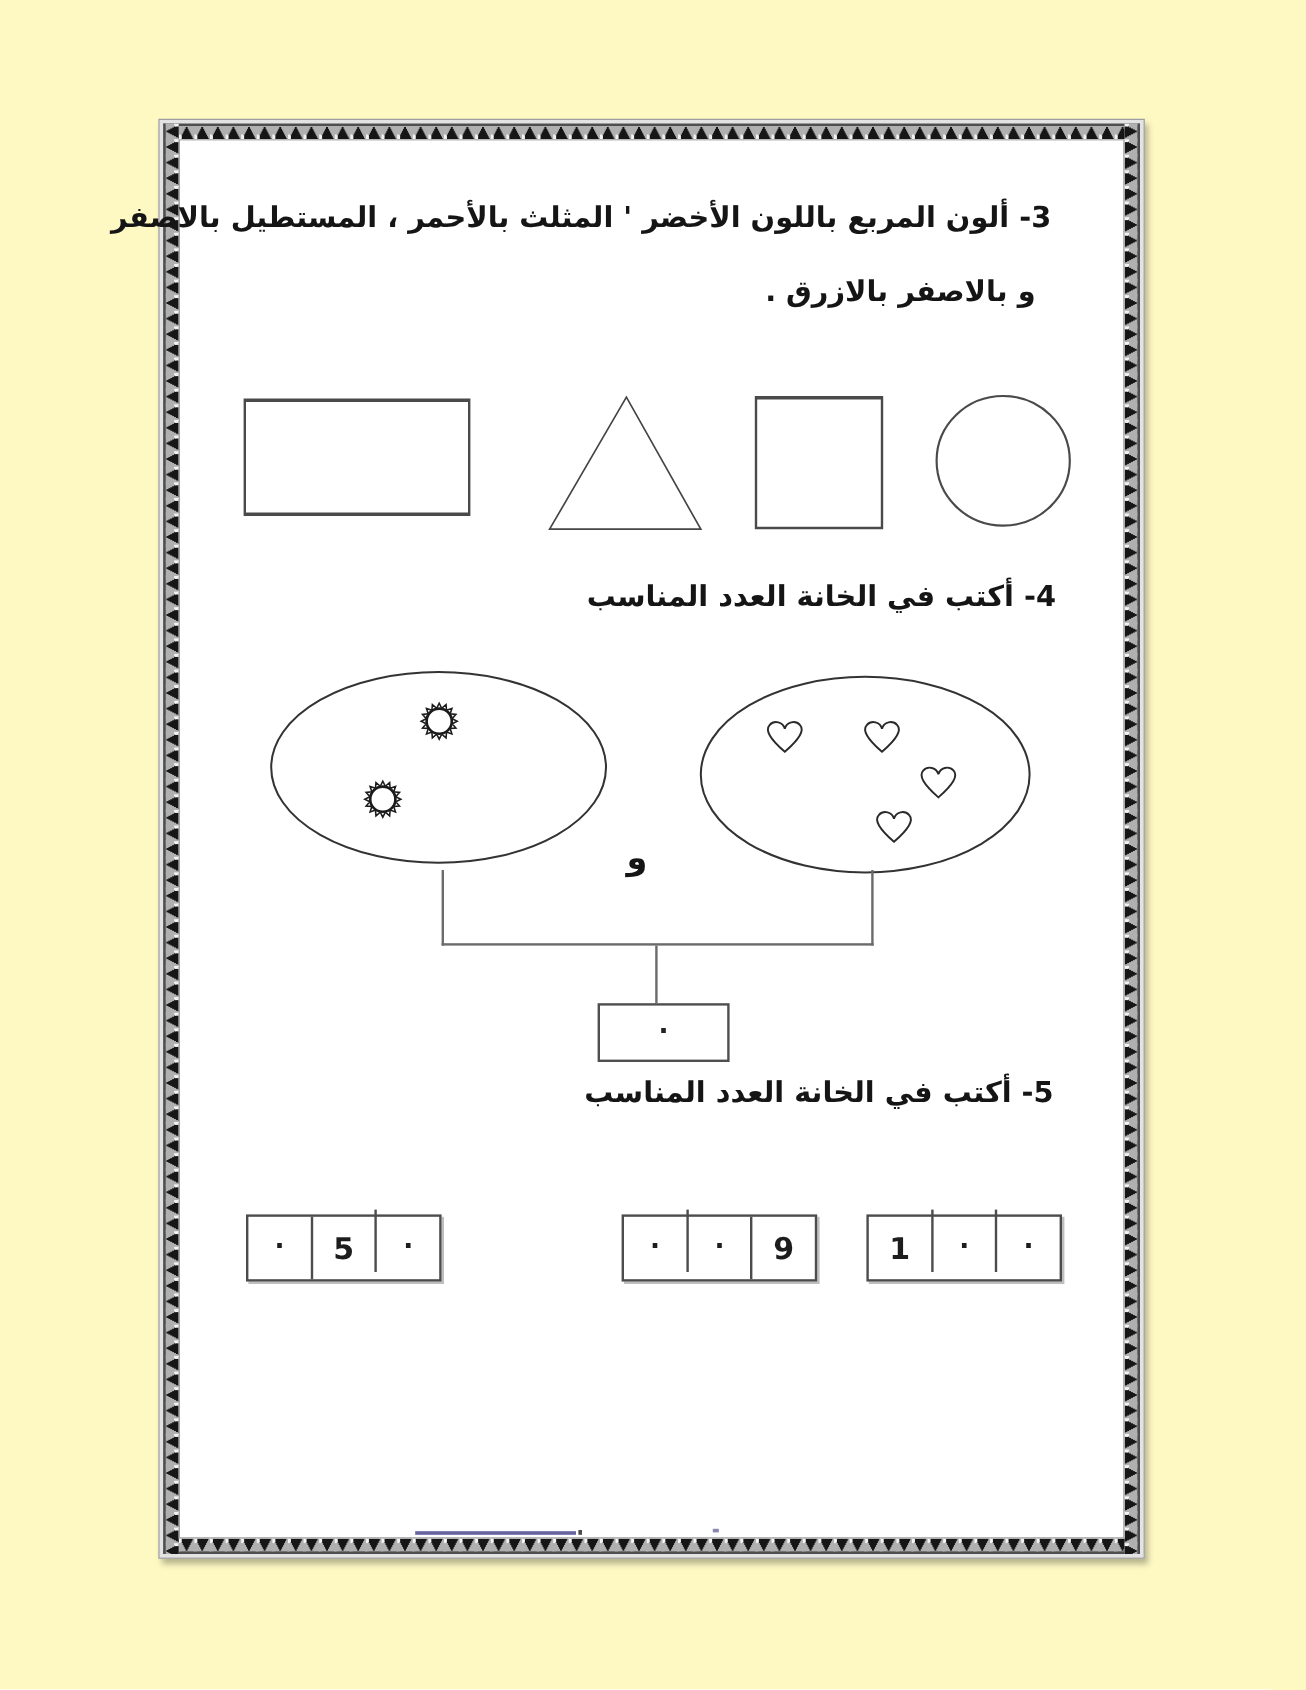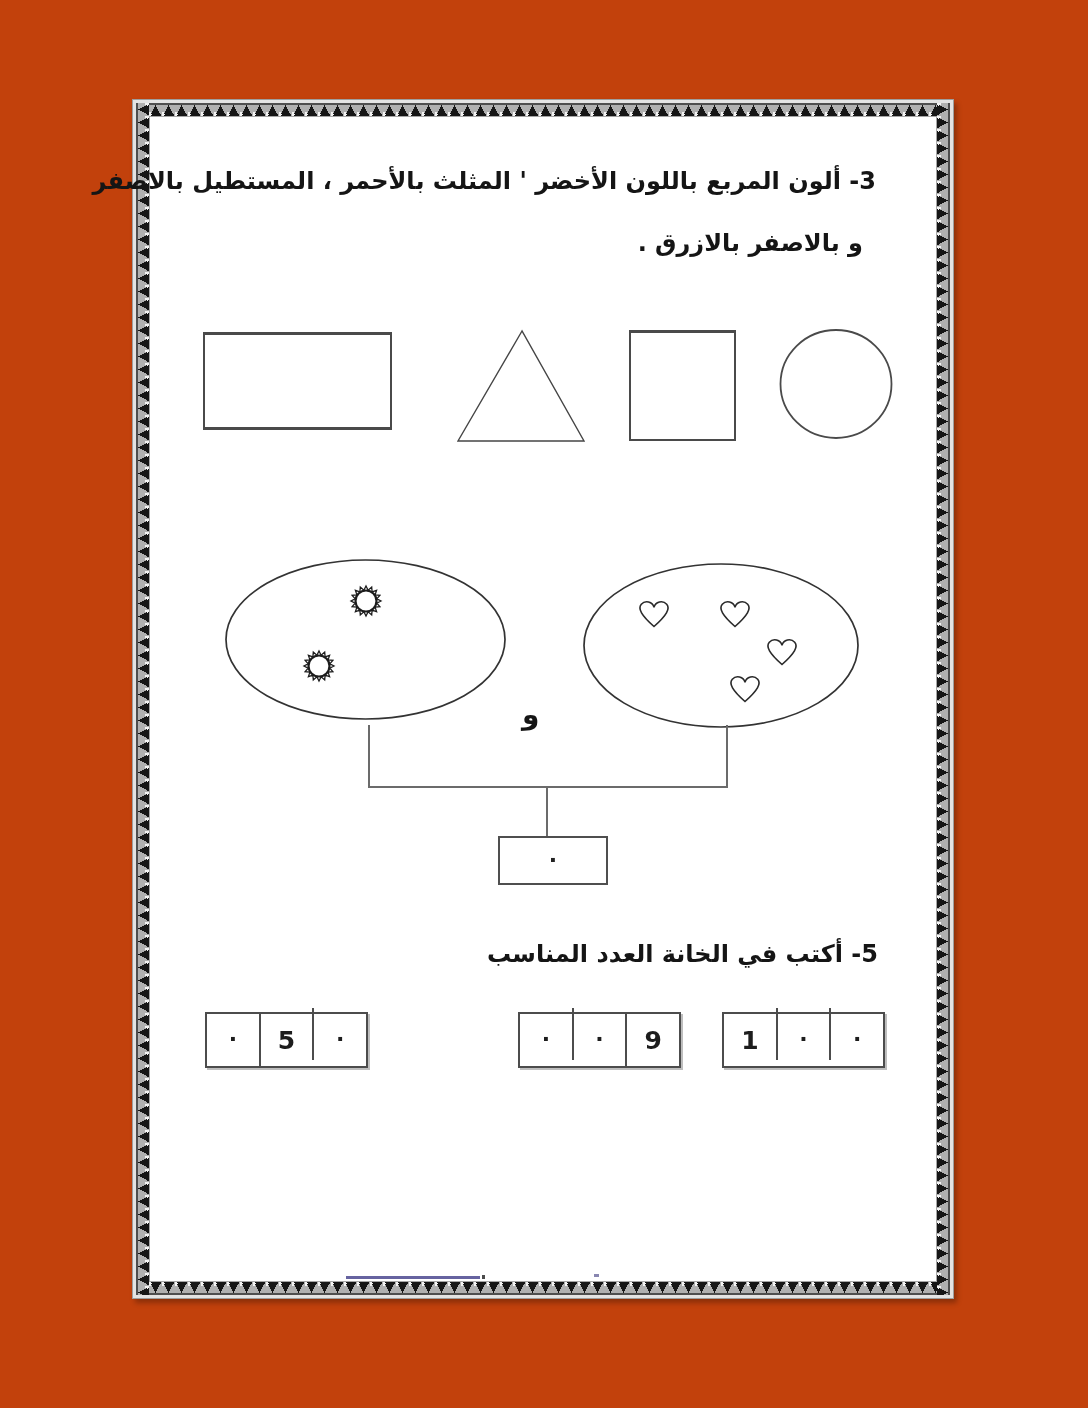--- a/index.html
+++ b/index.html
@@ -1,16 +1,16 @@
 <!DOCTYPE html>
 <html lang="ar"><head>
 <meta charset="utf-8">
 <style>
   html,body{margin:0;padding:0;background:#ffffff;}
-  .page{position:relative;width:1088px;height:1408px;background:#c2410c;overflow:hidden;
+  .page{position:relative;width:1088px;height:1408px;background:#fef9c3;overflow:hidden;
         font-family:"DejaVu Sans",sans-serif;text-align:center;}
 
   
   .frame{position:absolute;left:132px;top:99px;width:822px;height:1200px;
          background:#e3e3e3;border:1px solid #9e9e9e;box-sizing:border-box;
          box-shadow:3px 4px 5px rgba(0,0,0,.28);}
   .band{position:absolute;background-color:#b0b0b0;box-sizing:border-box;}
   .band-top{top:3px;left:3px;right:3px;height:13px;border-top:2px solid #4e4e4e;
     background-image:
       radial-gradient(circle 2.6px at 0px 9.5px,#f3f3f3 97%,transparent 100%),
@@ -86,20 +86,21 @@
   <svg class="svg-abs" style="left:452px;top:327px;" width="138" height="118" viewBox="0 0 138 118">
     <polygon points="70,4 6,114 132,114" fill="none" stroke="#454545" stroke-width="1.4"></polygon>
   </svg>
 
   <div class="shape-square"></div>
 
   <svg class="svg-abs" style="left:778px;top:327px;" width="116" height="114" viewBox="0 0 116 114">
     <ellipse cx="58" cy="57" rx="55.5" ry="54" fill="none" stroke="#4a4a4a" stroke-width="1.8"></ellipse>
   </svg>
 
+  <div class="heading" style="right:208px;top:482px;">4- أكتب في الخانة العدد المناسب</div>
 
   <svg class="svg-abs" style="left:224px;top:558px;" width="283" height="163" viewBox="0 0 283 163">
     <ellipse cx="141.5" cy="81.5" rx="139.5" ry="79.5" fill="none" stroke="#333" stroke-width="1.7"></ellipse>
     <g transform="translate(126,27)">
       <circle cx="16" cy="16" r="10.5" fill="none" stroke="#1c1c1c" stroke-width="2.2"></circle>
       <polygon fill="none" stroke="#1c1c1c" stroke-width="1.3" points="31,16 26.8,18.1 29.9,21.7 25.1,22.1 26.6,26.6 22.1,25.1 21.7,29.9 18.1,26.8 16,31 13.9,26.8 10.3,29.9 9.9,25.1 5.4,26.6 6.9,22.1 2.1,21.7 5.2,18.1 1,16 5.2,13.9 2.1,10.3 6.9,9.9 5.4,5.4 9.9,6.9 10.3,2.1 13.9,5.2 16,1 18.1,5.2 21.7,2.1 22.1,6.9 26.6,5.4 25.1,9.9 29.9,10.3 26.8,13.9"></polygon>
     </g>
     <g transform="translate(79,92)">
       <circle cx="16" cy="16" r="10.5" fill="none" stroke="#1c1c1c" stroke-width="2.2"></circle>
       <polygon fill="none" stroke="#1c1c1c" stroke-width="1.3" points="31,16 26.8,18.1 29.9,21.7 25.1,22.1 26.6,26.6 22.1,25.1 21.7,29.9 18.1,26.8 16,31 13.9,26.8 10.3,29.9 9.9,25.1 5.4,26.6 6.9,22.1 2.1,21.7 5.2,18.1 1,16 5.2,13.9 2.1,10.3 6.9,9.9 5.4,5.4 9.9,6.9 10.3,2.1 13.9,5.2 16,1 18.1,5.2 21.7,2.1 22.1,6.9 26.6,5.4 25.1,9.9 29.9,10.3 26.8,13.9"></polygon>
@@ -126,21 +127,21 @@
 
   <div class="line" style="left:368px;top:725px;width:2px;height:63px;"></div>
   <div class="line" style="left:726px;top:725px;width:2px;height:63px;"></div>
   <div class="line" style="left:368px;top:786px;width:360px;height:2px;"></div>
   <div class="line" style="left:546px;top:788px;width:2px;height:49px;"></div>
 
   <div class="answer-box">
     <span class="dot-val">.</span>
   </div>
 
-  <div class="heading" style="right:210px;top:939px;">5- أكتب في الخانة العدد المناسب</div>
+  <div class="heading" style="right:210px;top:895px;">5- أكتب في الخانة العدد المناسب</div>
 
   <div class="numtable" style="left:205px;">
     <div class="cell dot-val">.</div>
     <div class="cell">5</div>
     <div class="cell dot-val">.</div>
   </div>
 
   <div class="numtable" style="left:518px;">
     <div class="cell dot-val">.</div>
     <div class="cell dot-val">.</div>

